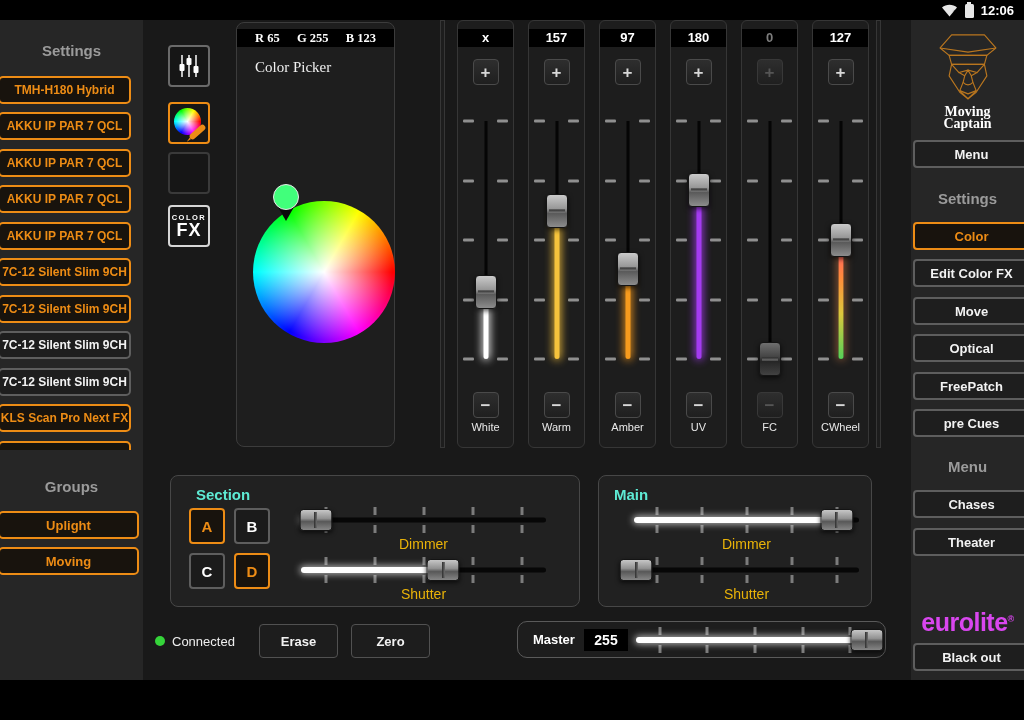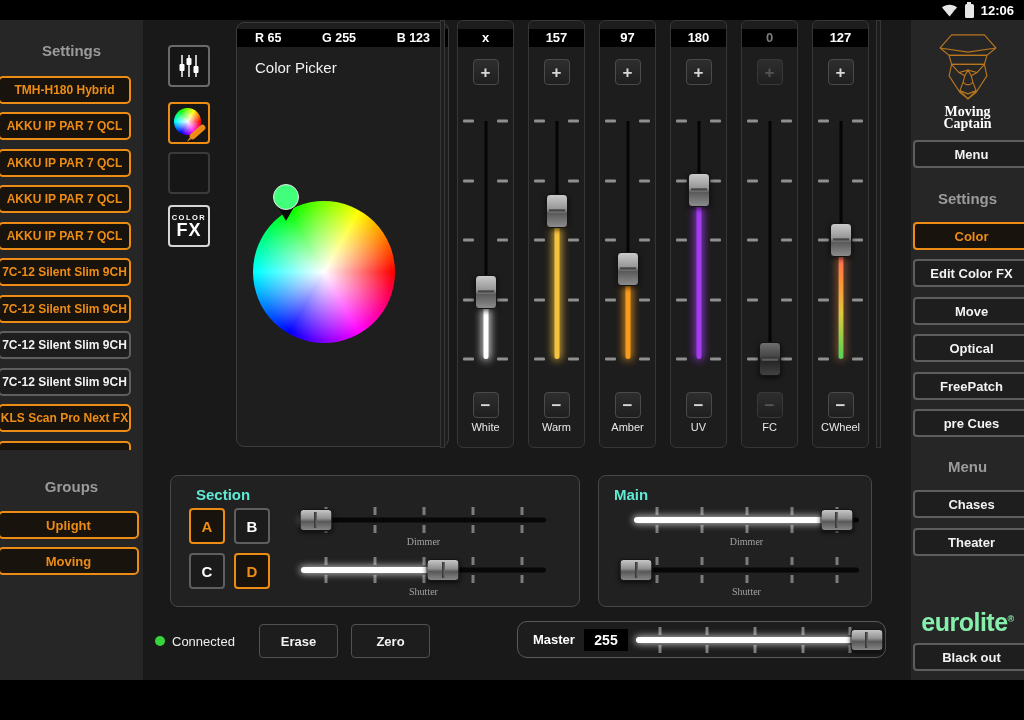--- a/index.html
+++ b/index.html
@@ -27,21 +27,21 @@
   .btn { display:flex; align-items:center; justify-content:center; background:#1e1e1e;
     border:2px solid #5e5e5e; border-radius:5px; color:#f2f2f2; font-weight:bold; cursor:pointer; }
   .btn.sel { border-color:var(--accent); color:var(--accent); background:#18130d; }
   .fx-btn { position:absolute; left:-2px; width:133px; height:28px; font-size:12px; }
   .grp-btn { position:absolute; left:-2px; width:141px; height:28px; font-size:13px; }
   .rs-btn { position:absolute; left:2px; width:117px; height:28px; font-size:13px; border-radius:4px; }
 
   .logo-wrap { position:absolute; left:16px; top:5px; width:82px; height:82px; }
   .brand { position:absolute; left:0; top:86px; width:113px; text-align:center; color:#fff;
     font-family:"Liberation Serif", serif; font-weight:bold; font-size:14px; line-height:12px; }
-  .eurolite { position:absolute; left:0; top:588px; width:113px; text-align:center; color:#86efac;
+  .eurolite { position:absolute; left:0; top:588px; width:113px; text-align:center; color:#d946ef;
     font-size:25px; font-weight:bold; letter-spacing:-0.5px; }
   .eurolite sup { font-size:9px; }
 
   
   .tool { position:absolute; left:168px; width:42px; height:42px; background:#161616;
     border:2px solid #6a6a6a; border-radius:4px; display:flex; align-items:center; justify-content:center;
     cursor:pointer; overflow:hidden; }
   .tool.active { border-color:var(--accent); }
   .pal { display:grid; grid-template-columns:repeat(3,13px); grid-template-rows:repeat(3,12px); }
   .cfx { flex-direction:column; color:#fff; border-color:#d6d6d6; }
@@ -49,22 +49,22 @@
   .cfx .l2 { font-size:18px; font-weight:bold; line-height:17px; letter-spacing:1px; }
   .wheel-mini { position:absolute; left:4px; top:4px; width:27px; height:27px; border-radius:50%;
     background:radial-gradient(circle, #fff 0%, rgba(255,255,255,0) 65%),
       conic-gradient(from 90deg, #f00, #f0f 60deg, #00f 120deg, #0ff 180deg, #0f0 240deg, #ff0 300deg, #f00 360deg); }
   .dropper { position:absolute; right:1px; bottom:7px; width:19px; height:6px; border-radius:3px;
     background:var(--accent); transform:rotate(-42deg); }
   .dropper::before { content:''; position:absolute; left:-5px; top:1.5px; width:0; height:0;
     border-top:1.5px solid transparent; border-bottom:1.5px solid transparent; border-right:5px solid var(--accent); }
 
   
-  .cp-panel { position:absolute; left:236px; top:22px; width:213px; height:425px;
-    background:#1e1e1e; border:1px solid #3c3c3c; border-radius:8px; }
+  .cp-panel { position:absolute; left:236px; top:22px; width:159px; height:425px;
+    background:#1e1e1e; border:1px solid #3c3c3c; border-radius:8px;font-family:Liberation Serif, serif; }
   .cp-head { position:absolute; left:0; top:6px; width:100%; height:18px; background:#000;
     display:flex; align-items:center; justify-content:space-between; padding:0 18px;
     color:#fff; font-size:12.5px; font-weight:bold; }
   .cp-title { position:absolute; left:18px; top:36px; color:#f0f0f0; font-size:15px; }
   .cwheel { position:absolute; left:16px; top:178px; width:142px; height:142px; border-radius:50%;
     background:radial-gradient(circle, #fff 0%, rgba(255,255,255,0) 68%),
       conic-gradient(from 90deg, #f00, #f0f 60deg, #00f 120deg, #0ff 180deg, #0f0 240deg, #ff0 300deg, #f00 360deg); }
   .pin { position:absolute; left:273px; top:184px; width:26px; height:26px; }
   .pin .head { position:absolute; left:0; top:0; width:26px; height:26px; border-radius:50%;
     border:1.5px solid #e9e9e9; }
@@ -111,21 +111,21 @@
     background:#070707; border-radius:3px; }
   .hglow { position:absolute; top:50%; left:0; height:6px; transform:translateY(-50%);
     width:calc(var(--level) * 1%); background:#fff; border-radius:3px;
     box-shadow:0 0 7px 1px rgba(255,255,255,.7); }
   .hthumb { position:absolute; top:50%; left:calc(var(--level) * 1%); width:33px; height:22px;
     transform:translate(-50%,-50%); border-radius:4px; border:1px solid #141414;
     background:linear-gradient(180deg,#c6c6c6 0%,#929292 42%,#585858 58%,#868686 100%);
     box-shadow:0 2px 4px rgba(0,0,0,.6); cursor:grab; }
   .hthumb::after { content:''; position:absolute; top:2px; bottom:2px; left:50%; width:3px;
     transform:translateX(-50%); background:linear-gradient(90deg,#2e2e2e,#6f6f6f); }
-  .slabel { position:absolute; text-align:center; color:#a3a3a3; font-size:10px;font-family:Liberation Serif, serif; }
+  .slabel { position:absolute; text-align:center; color:#eab308; font-size:14px; }
 
   
   .panel { position:absolute; background:#212121; border:1.5px solid #474747; border-radius:8px; }
   .panel-title { position:absolute; color:#5eead4; font-size:15px; font-weight:bold; }
   .cell { position:absolute; width:36px; height:36px; border-radius:4px; display:flex; align-items:center;
     justify-content:center; font-size:15px; font-weight:bold; background:#1b1b1b;
     border:2px solid #5e5e5e; color:#fff; cursor:pointer; }
   .cell.sel { border-color:var(--accent); color:var(--accent); background:#18130d; }
 
   .status-dot { position:absolute; left:155px; top:636px; width:10px; height:10px; border-radius:50%; }

